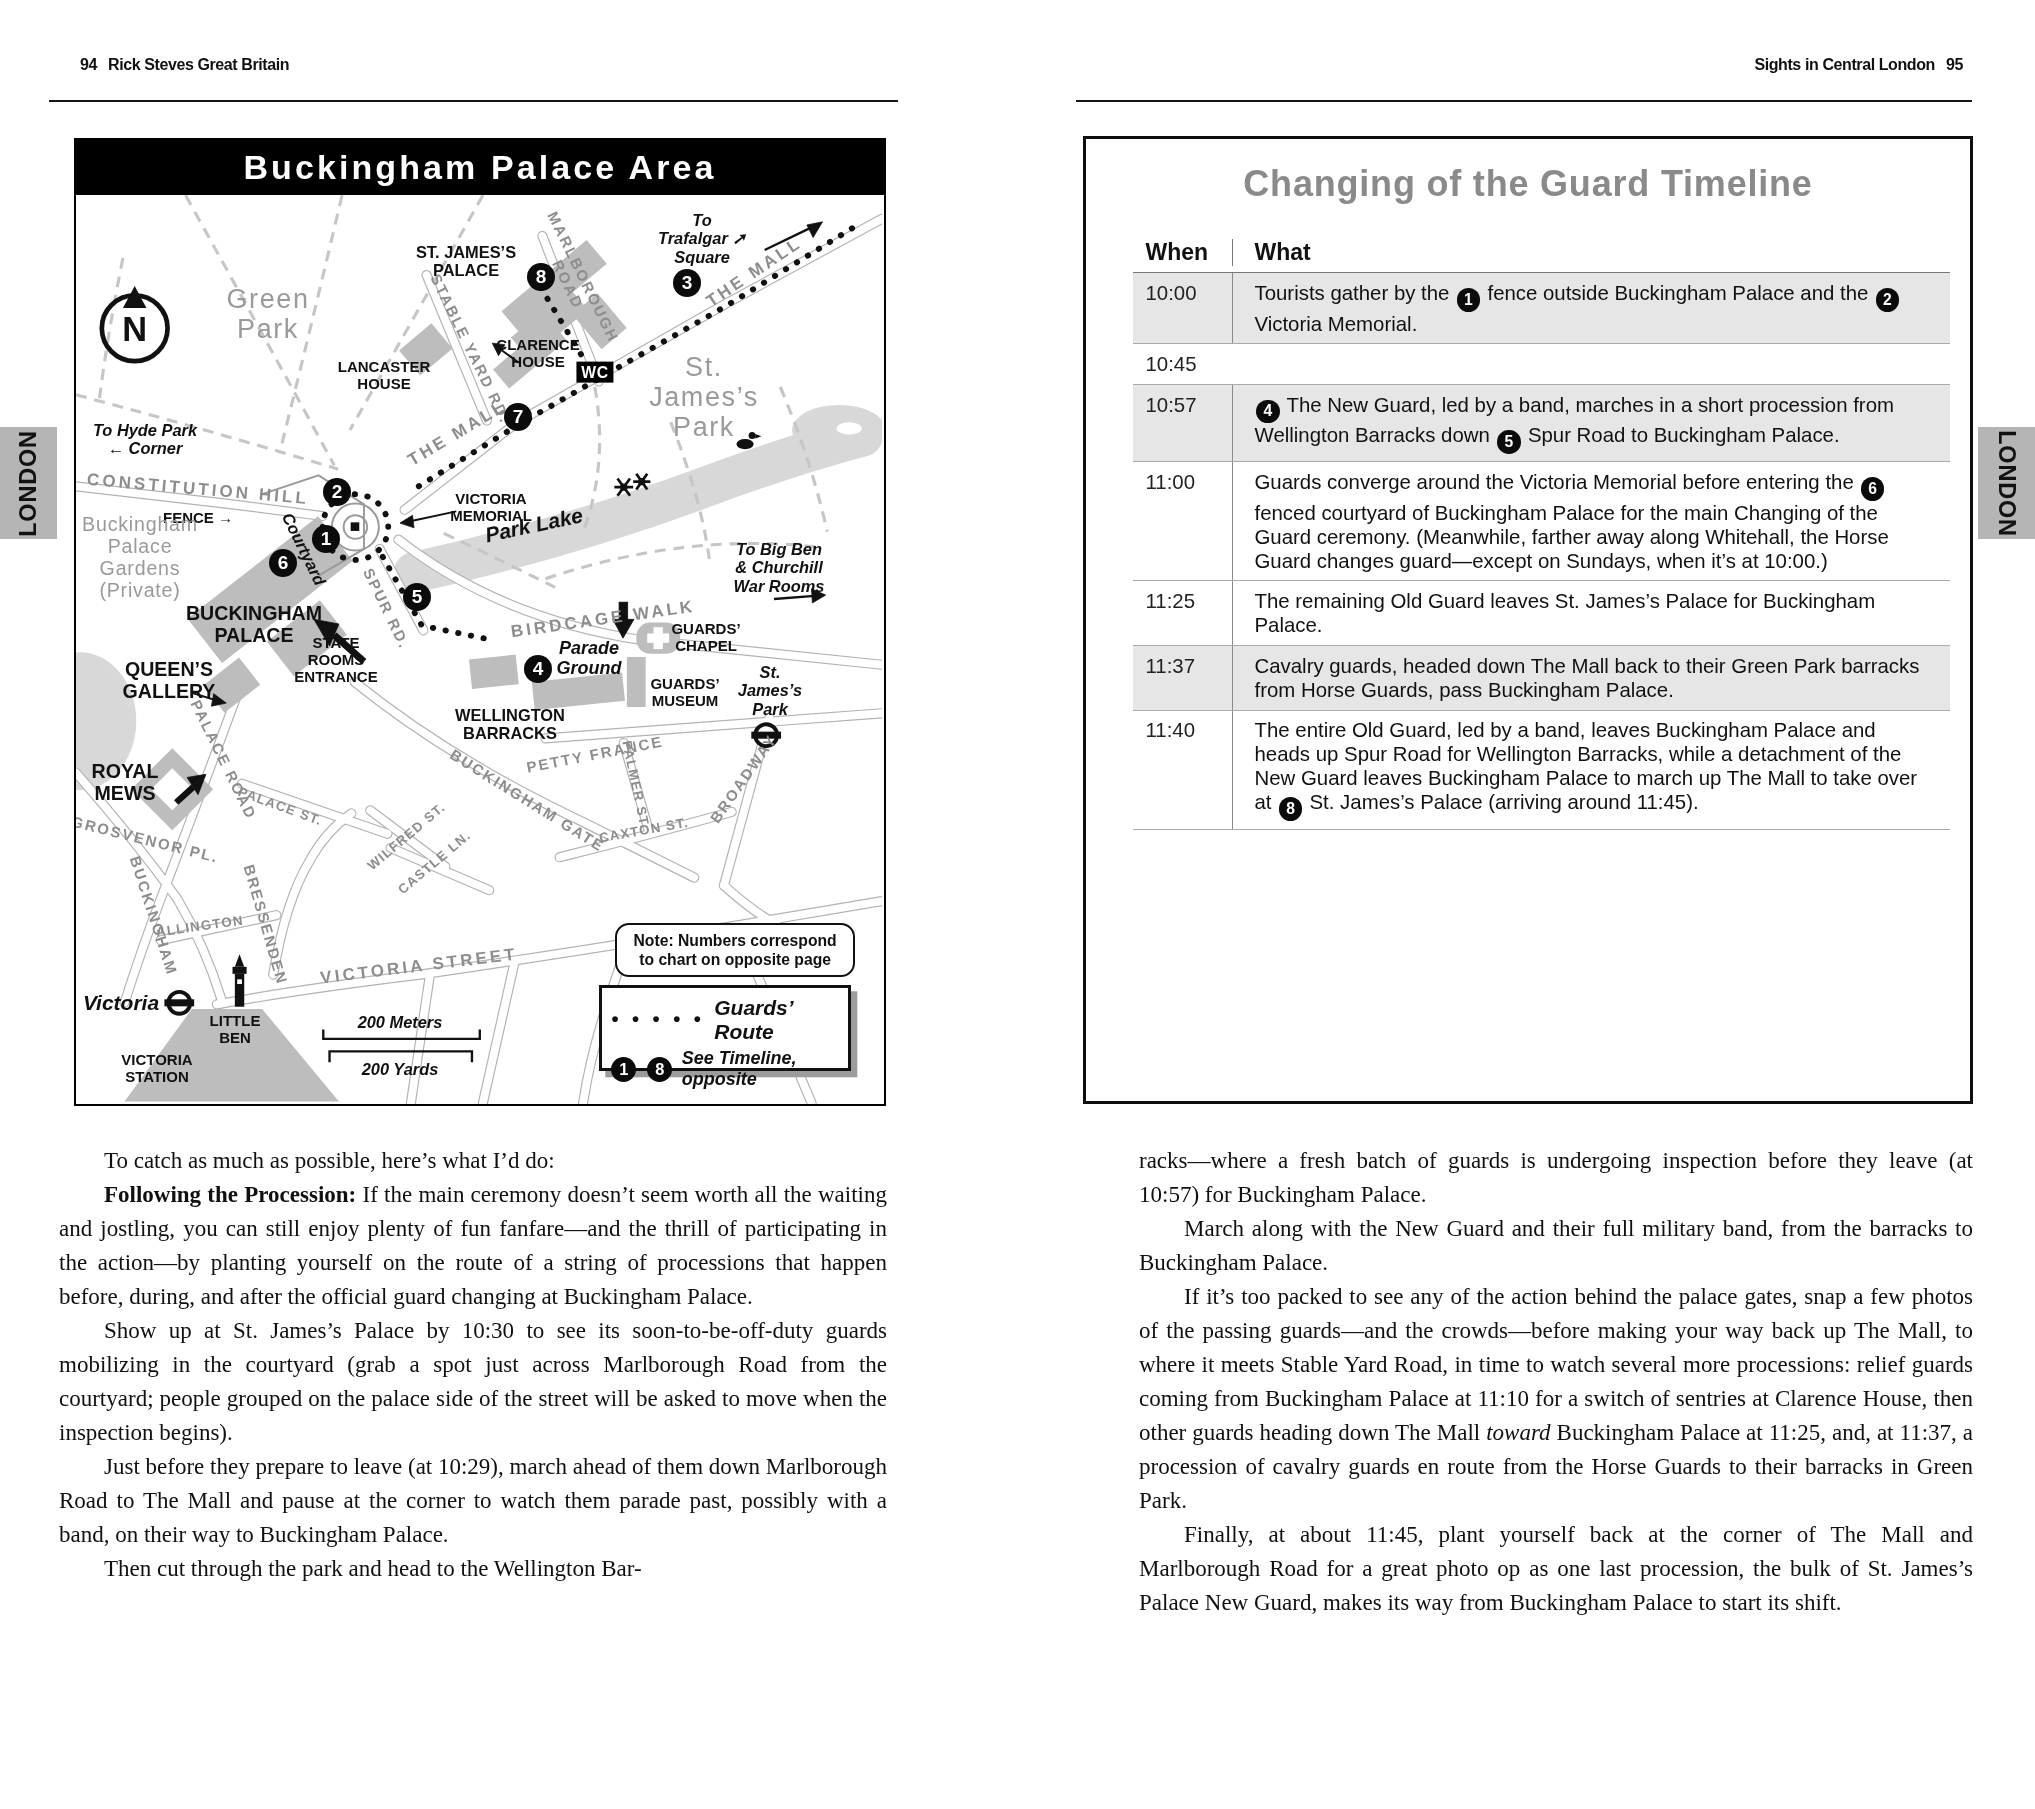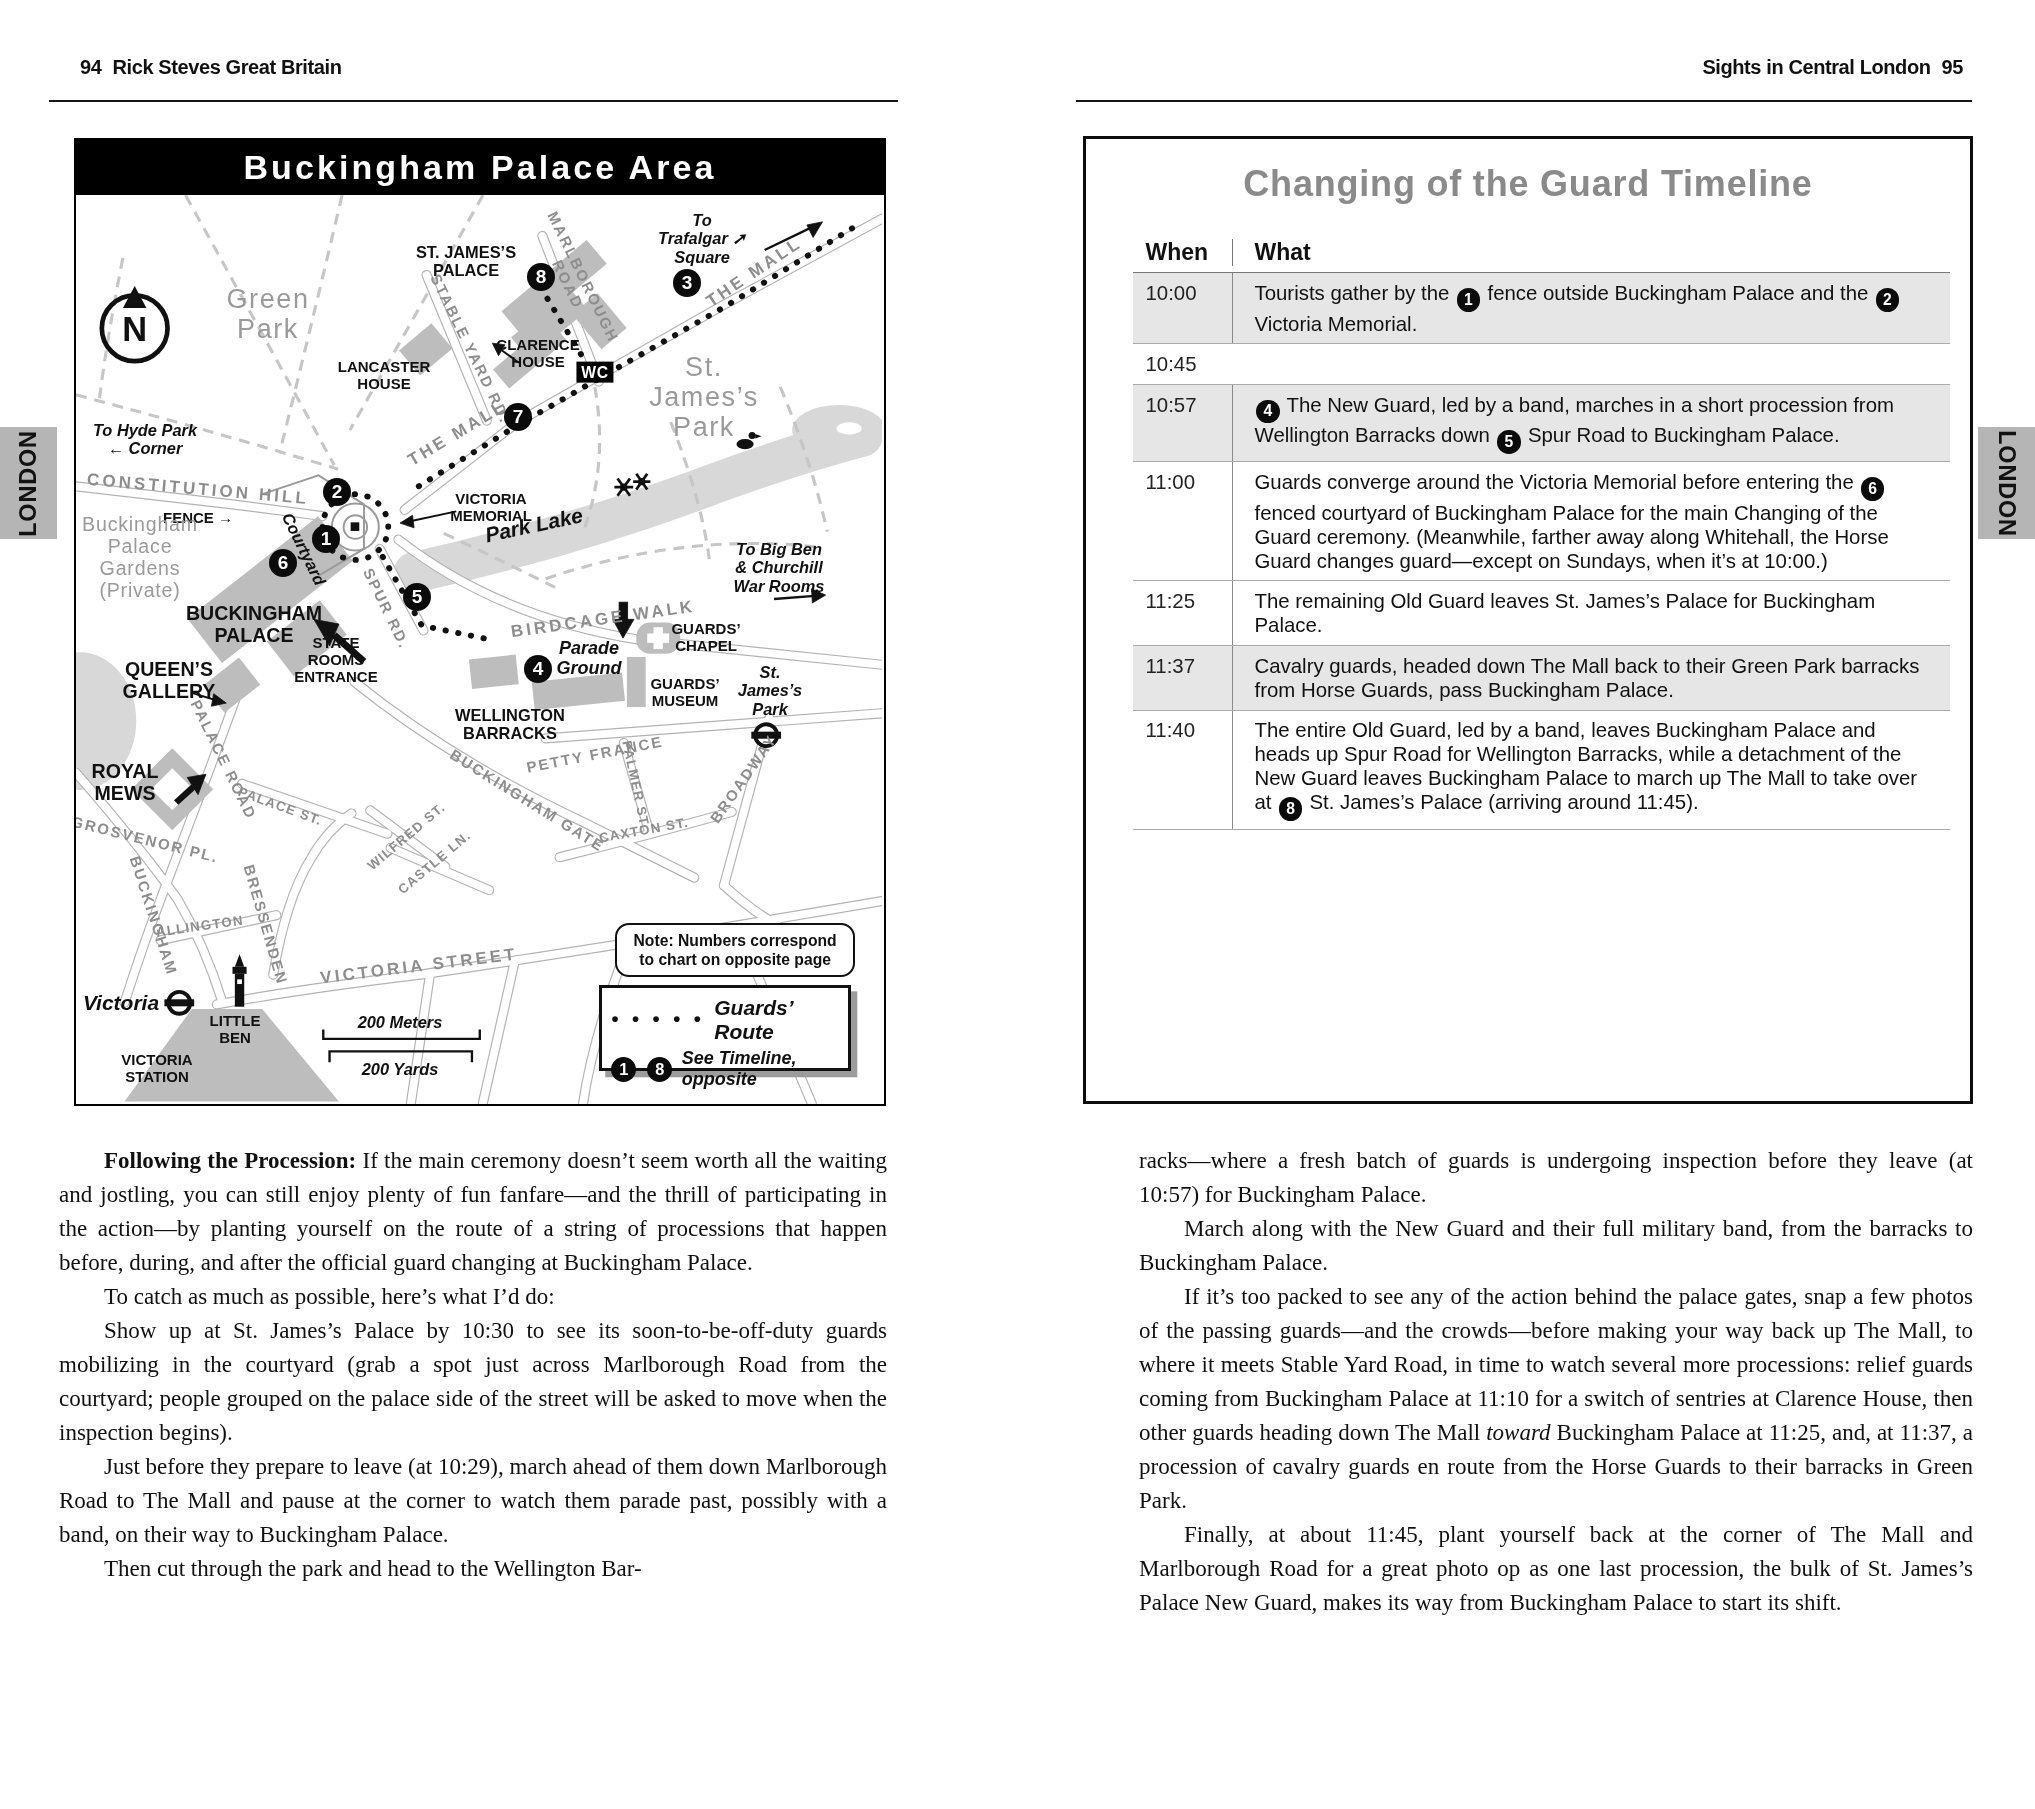--- a/index.html
+++ b/index.html
@@ -1,20 +1,20 @@
 <!DOCTYPE html>
 <html style="font-size:12.5px"><head>
 <meta charset="utf-8">
 <style>
   html,body{margin:0;padding:0;background:#e8e8e8;}
   .canvas{position:relative;width:2035px;height:1809px;background:#ffffff;
     font-family:"Liberation Sans",sans-serif;color:#111;overflow:hidden;}
 
   
-  .runhead{position:absolute;top:56px;font-weight:700;font-size:20px;letter-spacing:-0.4px;white-space:nowrap;}
+  .runhead{position:absolute;top:56px;font-weight:700;font-size:16px;letter-spacing:-0.4px;white-space:nowrap;}
   .runhead .pagenum{font-weight:600;margin:0 11px;}
   .rh-left{left:69px;}
   .rh-right{right:61px;text-align:right;}
   .runrule{position:absolute;top:100px;height:2.3px;background:#161616;}
   .rr-left{left:49px;width:849px;}
   .rr-right{left:1076px;width:896px;}
 
   
   .side-tab{position:absolute;top:427px;width:57px;height:112px;background:#b5b5b5;
     display:flex;align-items:center;justify-content:center;}
@@ -452,22 +452,22 @@
           </div>
           <div class="t-row">
             <div class="t-when">11:40</div>
             <div class="t-what">The entire Old Guard, led by a band, leaves Buckingham Palace and heads up Spur Road for Wellington Barracks, while a detachment of the New Guard leaves Buckingham Palace to march up The Mall to take over at <span class="t-badge">8</span> St. James’s Palace (arriving around 11:45).</div>
           </div>
         </div>
     </div>
   </div>
 
   <div class="bodycol bc-left" id="body-left">
+      <p class="indent">To catch as much as possible, here’s what I’d do:</p>
       <p class="indent"><b>Following the Procession:</b> If the main ceremony doesn’t seem worth all the waiting and jostling, you can still enjoy plenty of fun fanfare—and the thrill of participating in the action—by planting yourself on the route of a string of processions that happen before, during, and after the official guard changing at Buckingham Palace.</p>
-      <p class="indent">To catch as much as possible, here’s what I’d do:</p>
       <p class="indent">Show up at St. James’s Palace by 10:30 to see its soon-to-be-off-duty guards mobilizing in the courtyard (grab a spot just across Marlborough Road from the courtyard; people grouped on the palace side of the street will be asked to move when the inspection begins).</p>
       <p class="indent">Just before they prepare to leave (at 10:29), march ahead of them down Marlborough Road to The Mall and pause at the corner to watch them parade past, possibly with a band, on their way to Buckingham Palace.</p>
       <p class="indent">Then cut through the park and head to the Wellington Bar-</p>
     </div>
   <div class="bodycol bc-right" id="body-right">
       <p>racks—where a fresh batch of guards is undergoing inspection before they leave (at 10:57) for Buckingham Palace.</p>
       <p class="indent">March along with the New Guard and their full military band, from the barracks to Buckingham Palace.</p>
       <p class="indent">If it’s too packed to see any of the action behind the palace gates, snap a few photos of the passing guards—and the crowds—before making your way back up The Mall, to where it meets Stable Yard Road, in time to watch several more processions: relief guards coming from Buckingham Palace at 11:10 for a switch of sentries at Clarence House, then other guards heading down The Mall <i>toward</i> Buckingham Palace at 11:25, and, at 11:37, a procession of cavalry guards en route from the Horse Guards to their barracks in Green Park.</p>
       <p class="indent">Finally, at about 11:45, plant yourself back at the corner of The Mall and Marlborough Road for a great photo op as one last procession, the bulk of St. James’s Palace New Guard, makes its way from Buckingham Palace to start its shift.</p>
     </div>

